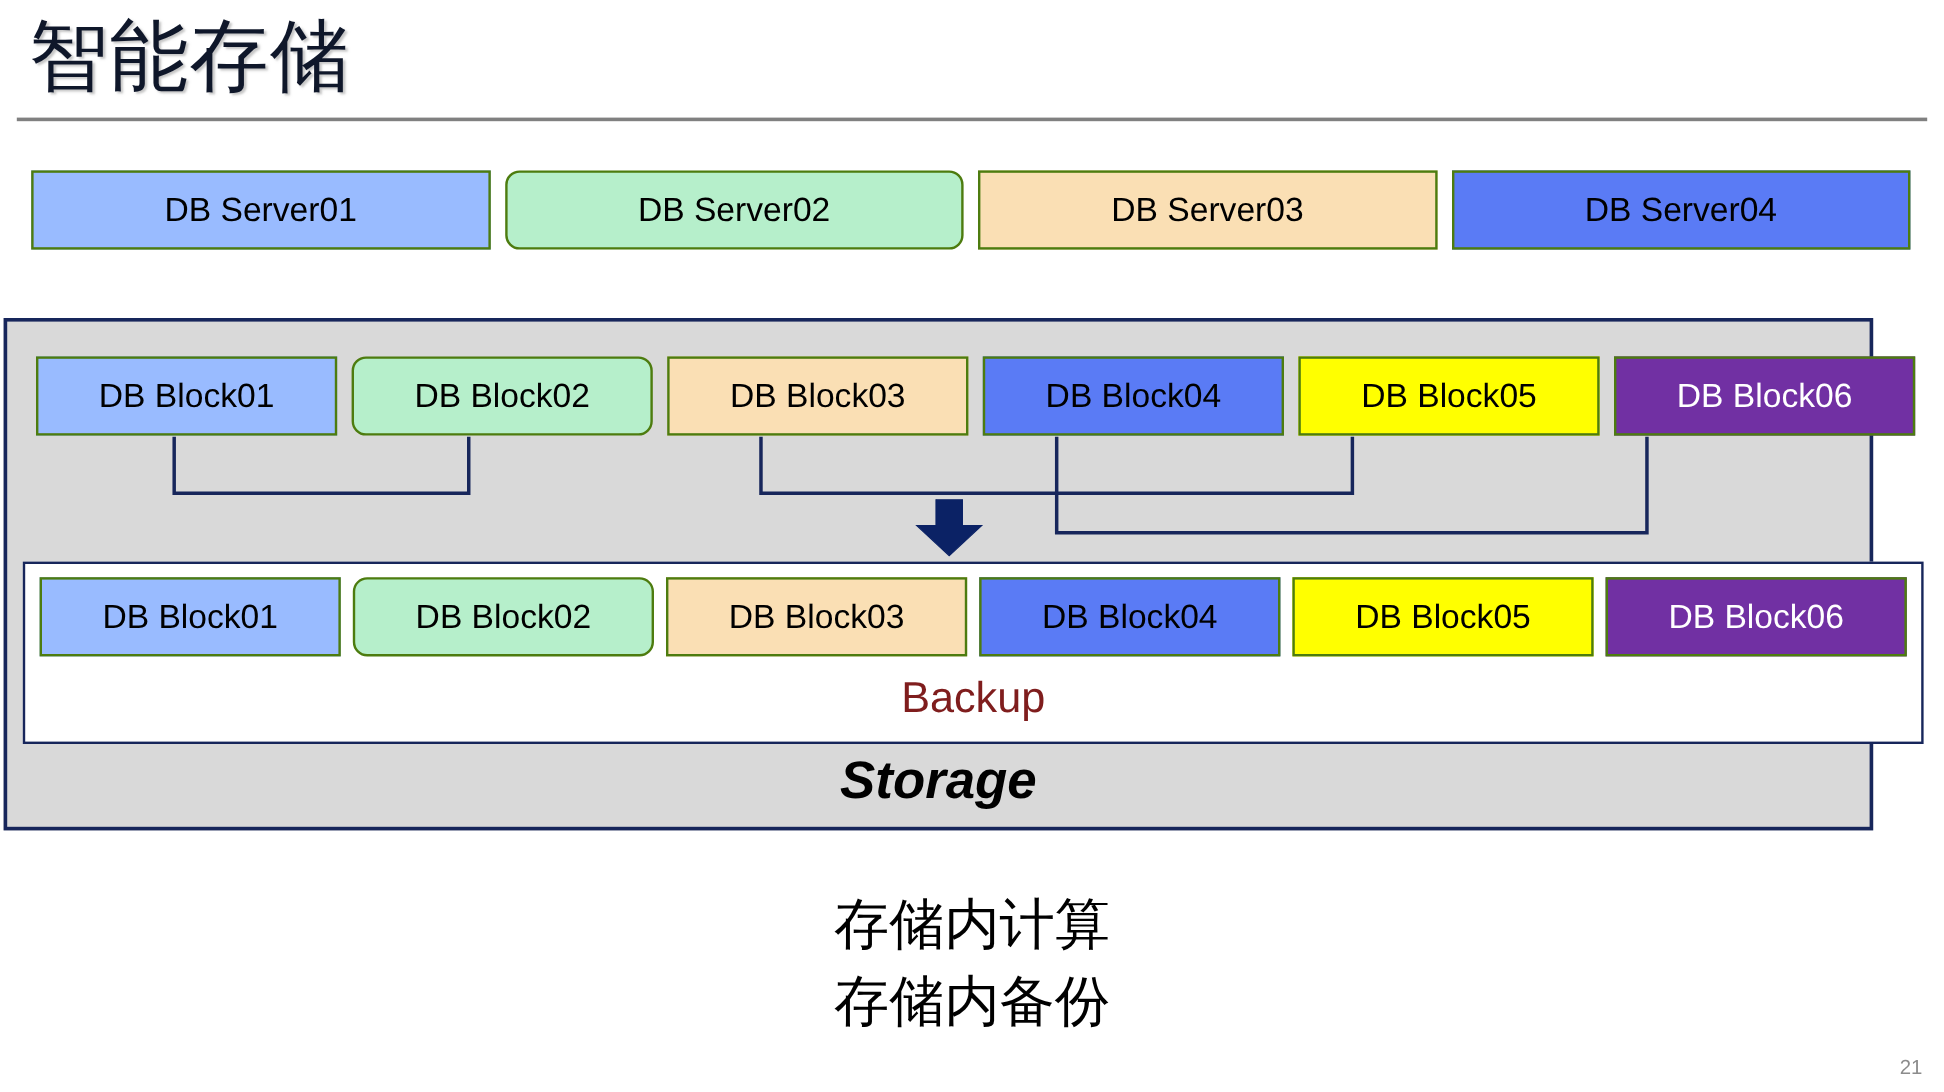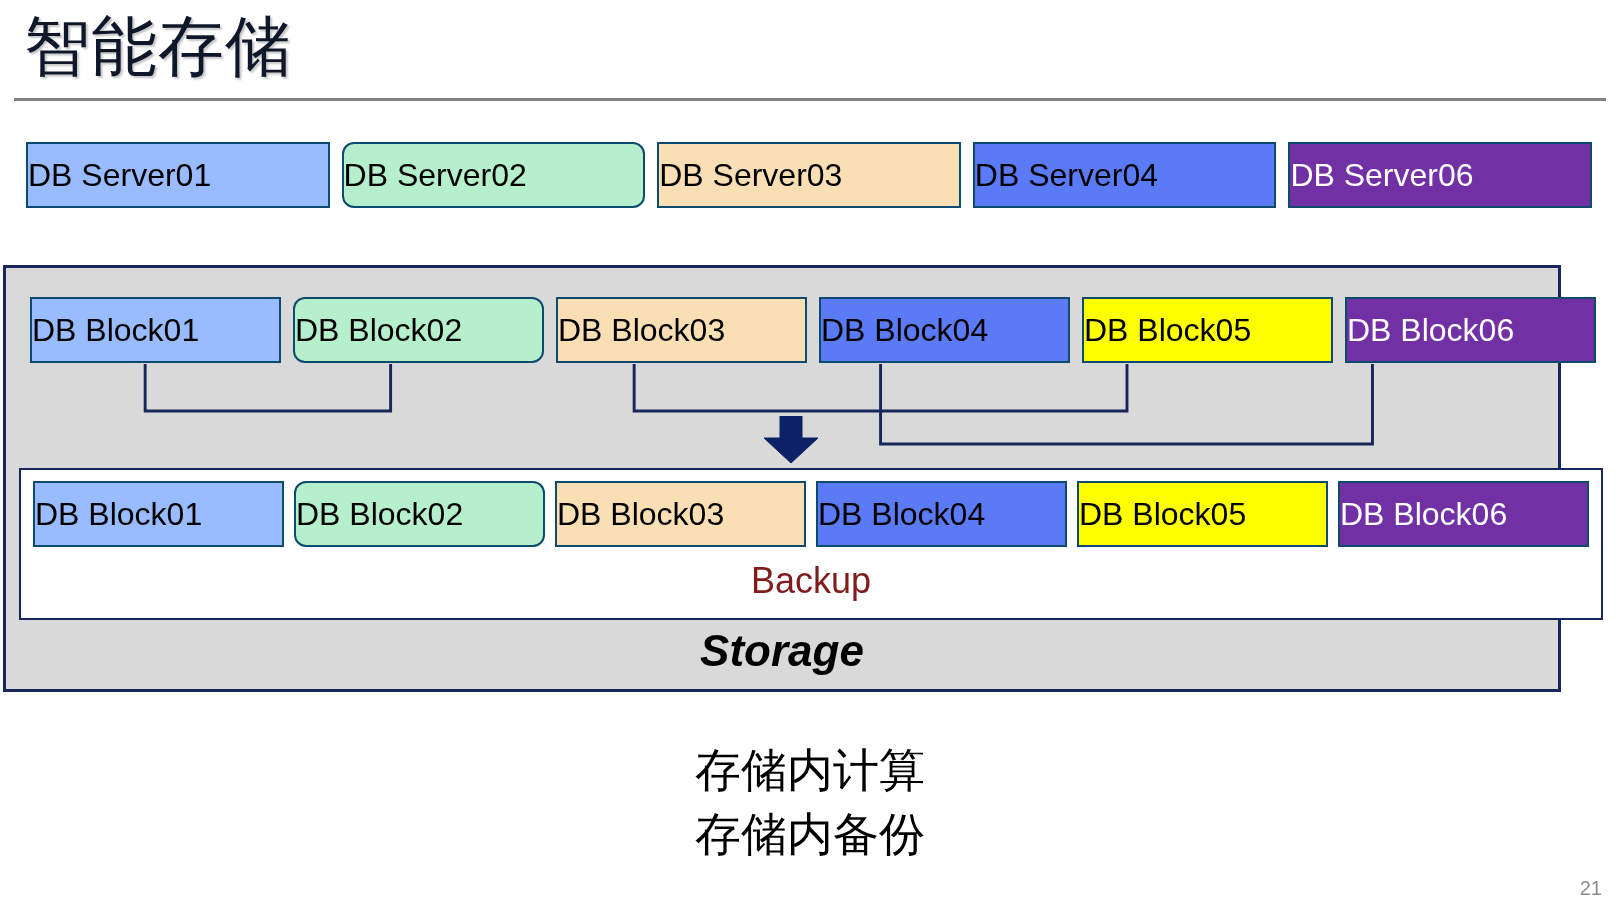--- a/index.html
+++ b/index.html
@@ -33,24 +33,25 @@
     left: 14px;
     top: 98px;
     width: 1592px;
     height: 3px;
     background: #808080;
   }
 
   
   .box {
     box-sizing: border-box;
-    border: 2px solid #0c4a6e;
+    border: 2px solid #4d7c0f;
     display: flex;
     align-items: center;
-    font-size: 32px;
+    justify-content: center;
+    font-size: 28px;
     color: #000000;
     white-space: nowrap;
   }
   .box.c-blue     { background: #99BBFF; }
   .box.c-green    { background: #B6EFCB; border-radius: 12px; }
   .box.c-peach    { background: #FADFB4; }
   .box.c-royal    { background: #5A7BF5; }
   .box.c-yellow   { background: #FFFF00; }
   .box.c-purple   { background: #7130A3; color: #FFFFFF; }
 
@@ -163,21 +164,21 @@
     font-size: 46px;
     line-height: 64px;
     color: #000000;
   }
 
   
   .page-number {
     position: absolute;
     right: 18px;
     bottom: 10px;
-    font-size: 20px;
+    font-size: 17px;
     color: #8C8C8C;
   }
 </style>
 </head>
 <body>
 
 <div class="slide-title">智能存储</div>
 <div class="title-rule"></div>
 
 <div class="server-row">
@@ -185,23 +186,20 @@
       <span>DB Server01</span>
     </div>
   <div class="box c-green">
       <span>DB Server02</span>
     </div>
   <div class="box c-peach">
       <span>DB Server03</span>
     </div>
   <div class="box c-royal">
       <span>DB Server04</span>
-    </div>
-  <div class="box c-purple">
-      <span>DB Server06</span>
     </div>
 </div>
 
 <div class="storage-panel">
 
   <div class="block-row">
     <div class="box c-blue">
         <span>DB Block01</span>
       </div>
     <div class="box c-green">

